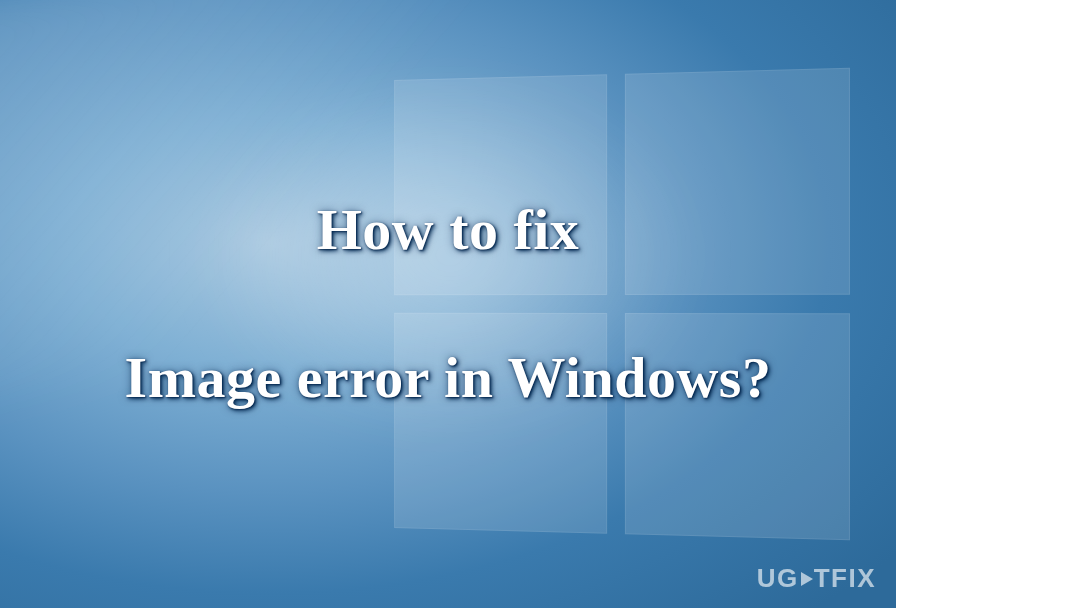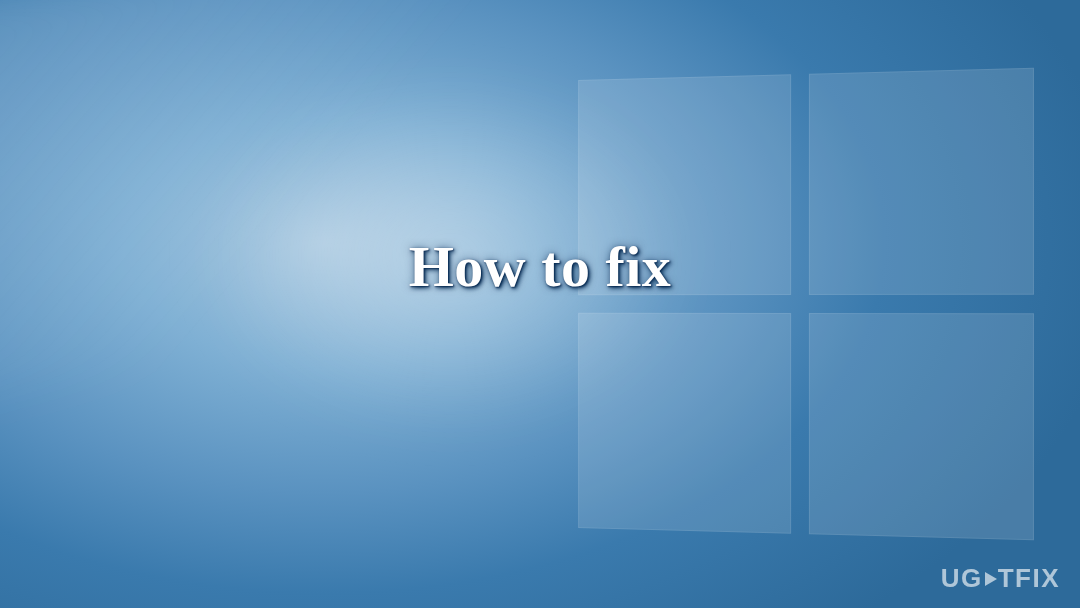--- a/index.html
+++ b/index.html
@@ -8,21 +8,21 @@
       box-sizing: border-box;
     }
     html, body {
       width: 1080px;
       height: 608px;
       overflow: hidden;
       font-family: Georgia, 'Times New Roman', serif;
     }
     .background {
       position: absolute;
-      width: 1080px;
+      width: 896px;
       height: 608px;
       background: radial-gradient(ellipse 800px 500px at 30% 40%, #a8c8e0 0%, #7fb0d4 25%, #5a92c0 50%, #3a7aad 70%, #2d6a9a 100%);
       overflow: hidden;
     }
     .bg-glow {
       position: absolute;
       top: 80px;
       left: 200px;
       width: 500px;
       height: 350px;
@@ -111,20 +111,21 @@
     <div></div>
     <div></div>
     <div></div>
     <div></div>
   </div>
 
   <div class="main-title">
     <div class="title-text">
       <span>How to fix</span><br>
       <br>
+      <span>Image error in Windows?</span>
     </div>
   </div>
 
   <div class="watermark">
     <span>UG</span>
       <span class="arrow"></span>
       <span>TFIX</span>
   </div>
 </div>
 

